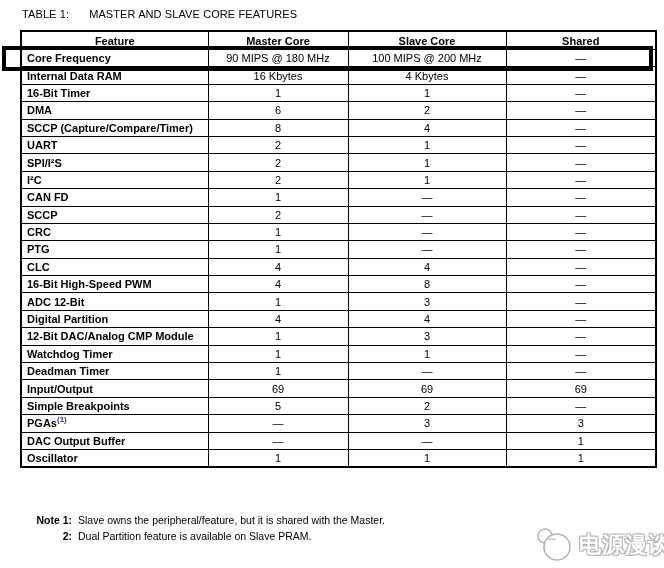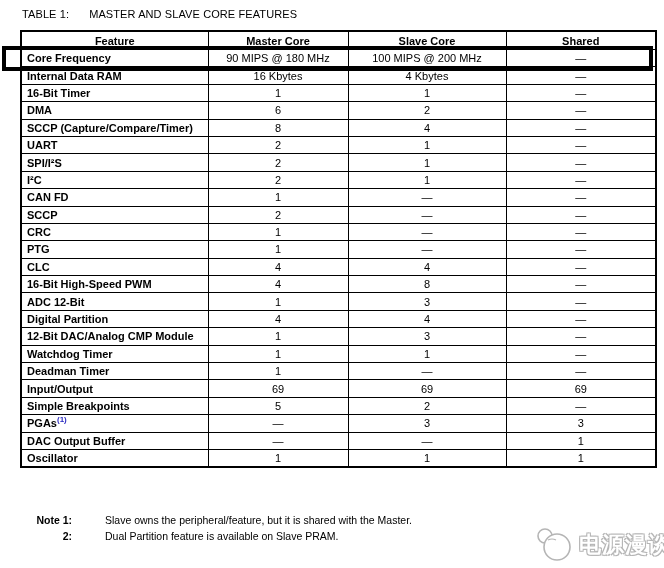--- a/index.html
+++ b/index.html
@@ -36,25 +36,25 @@
     font-size:8px; font-weight:bold; line-height:0;
     position:relative; top:-1px;
   }
   .highlight-box {
     position:absolute; left:-18px; right:2px;
     border:4px solid #000; pointer-events:none; z-index:3;
     background:transparent;
   }
 
   .notes { position:absolute; left:28px; top:514px; font-size:10.5px; }
-  .note-line { display:flex; margin-bottom:3.5px;gap:20px; }
+  .note-line { display:flex; margin-bottom:3.5px; }
   .note-label {
     width:44px; text-align:right; font-weight:bold; flex:0 0 44px;
   }
-  .note-text { margin-left:13px; }
+  .note-text { margin-left:6px; }
 
   .watermark {
     position:absolute; left:534px; top:526px;
     display:flex; align-items:center; gap:5px;
   }
   .wm-text {
     font-size:22px; font-weight:bold; letter-spacing:1px;
     color:#ffffff; white-space:nowrap;
     text-shadow:-1px -1px 0 #b5b5b5, 1px -1px 0 #b5b5b5,
                 -1px 1px 0 #b5b5b5, 1px 1px 0 #b5b5b5;

